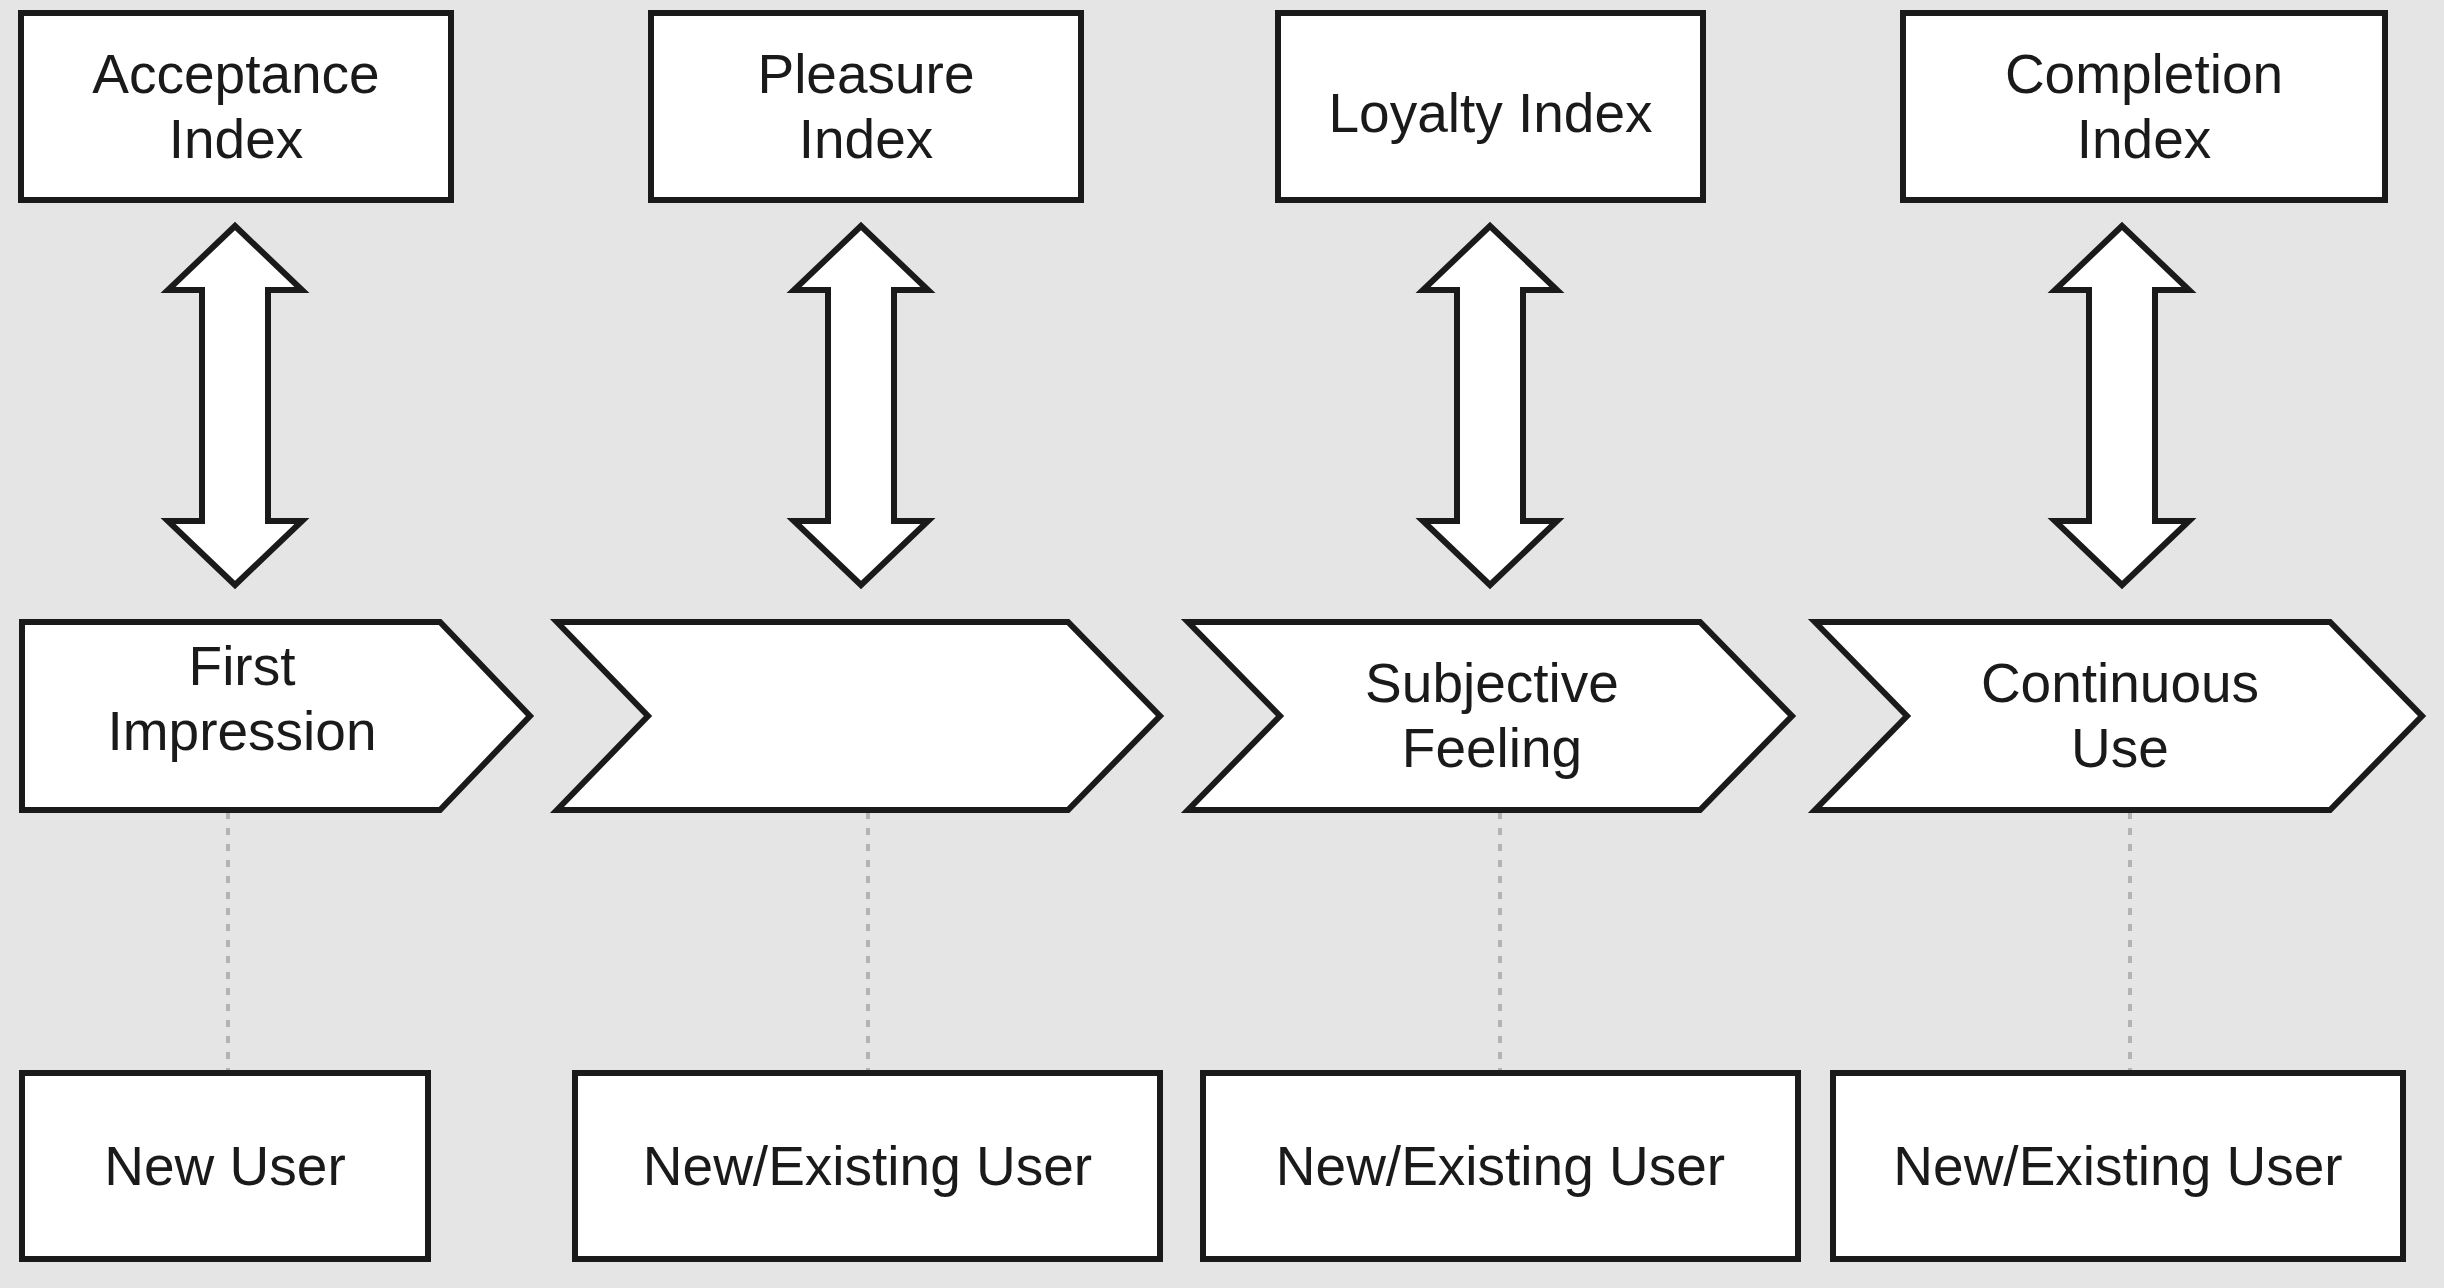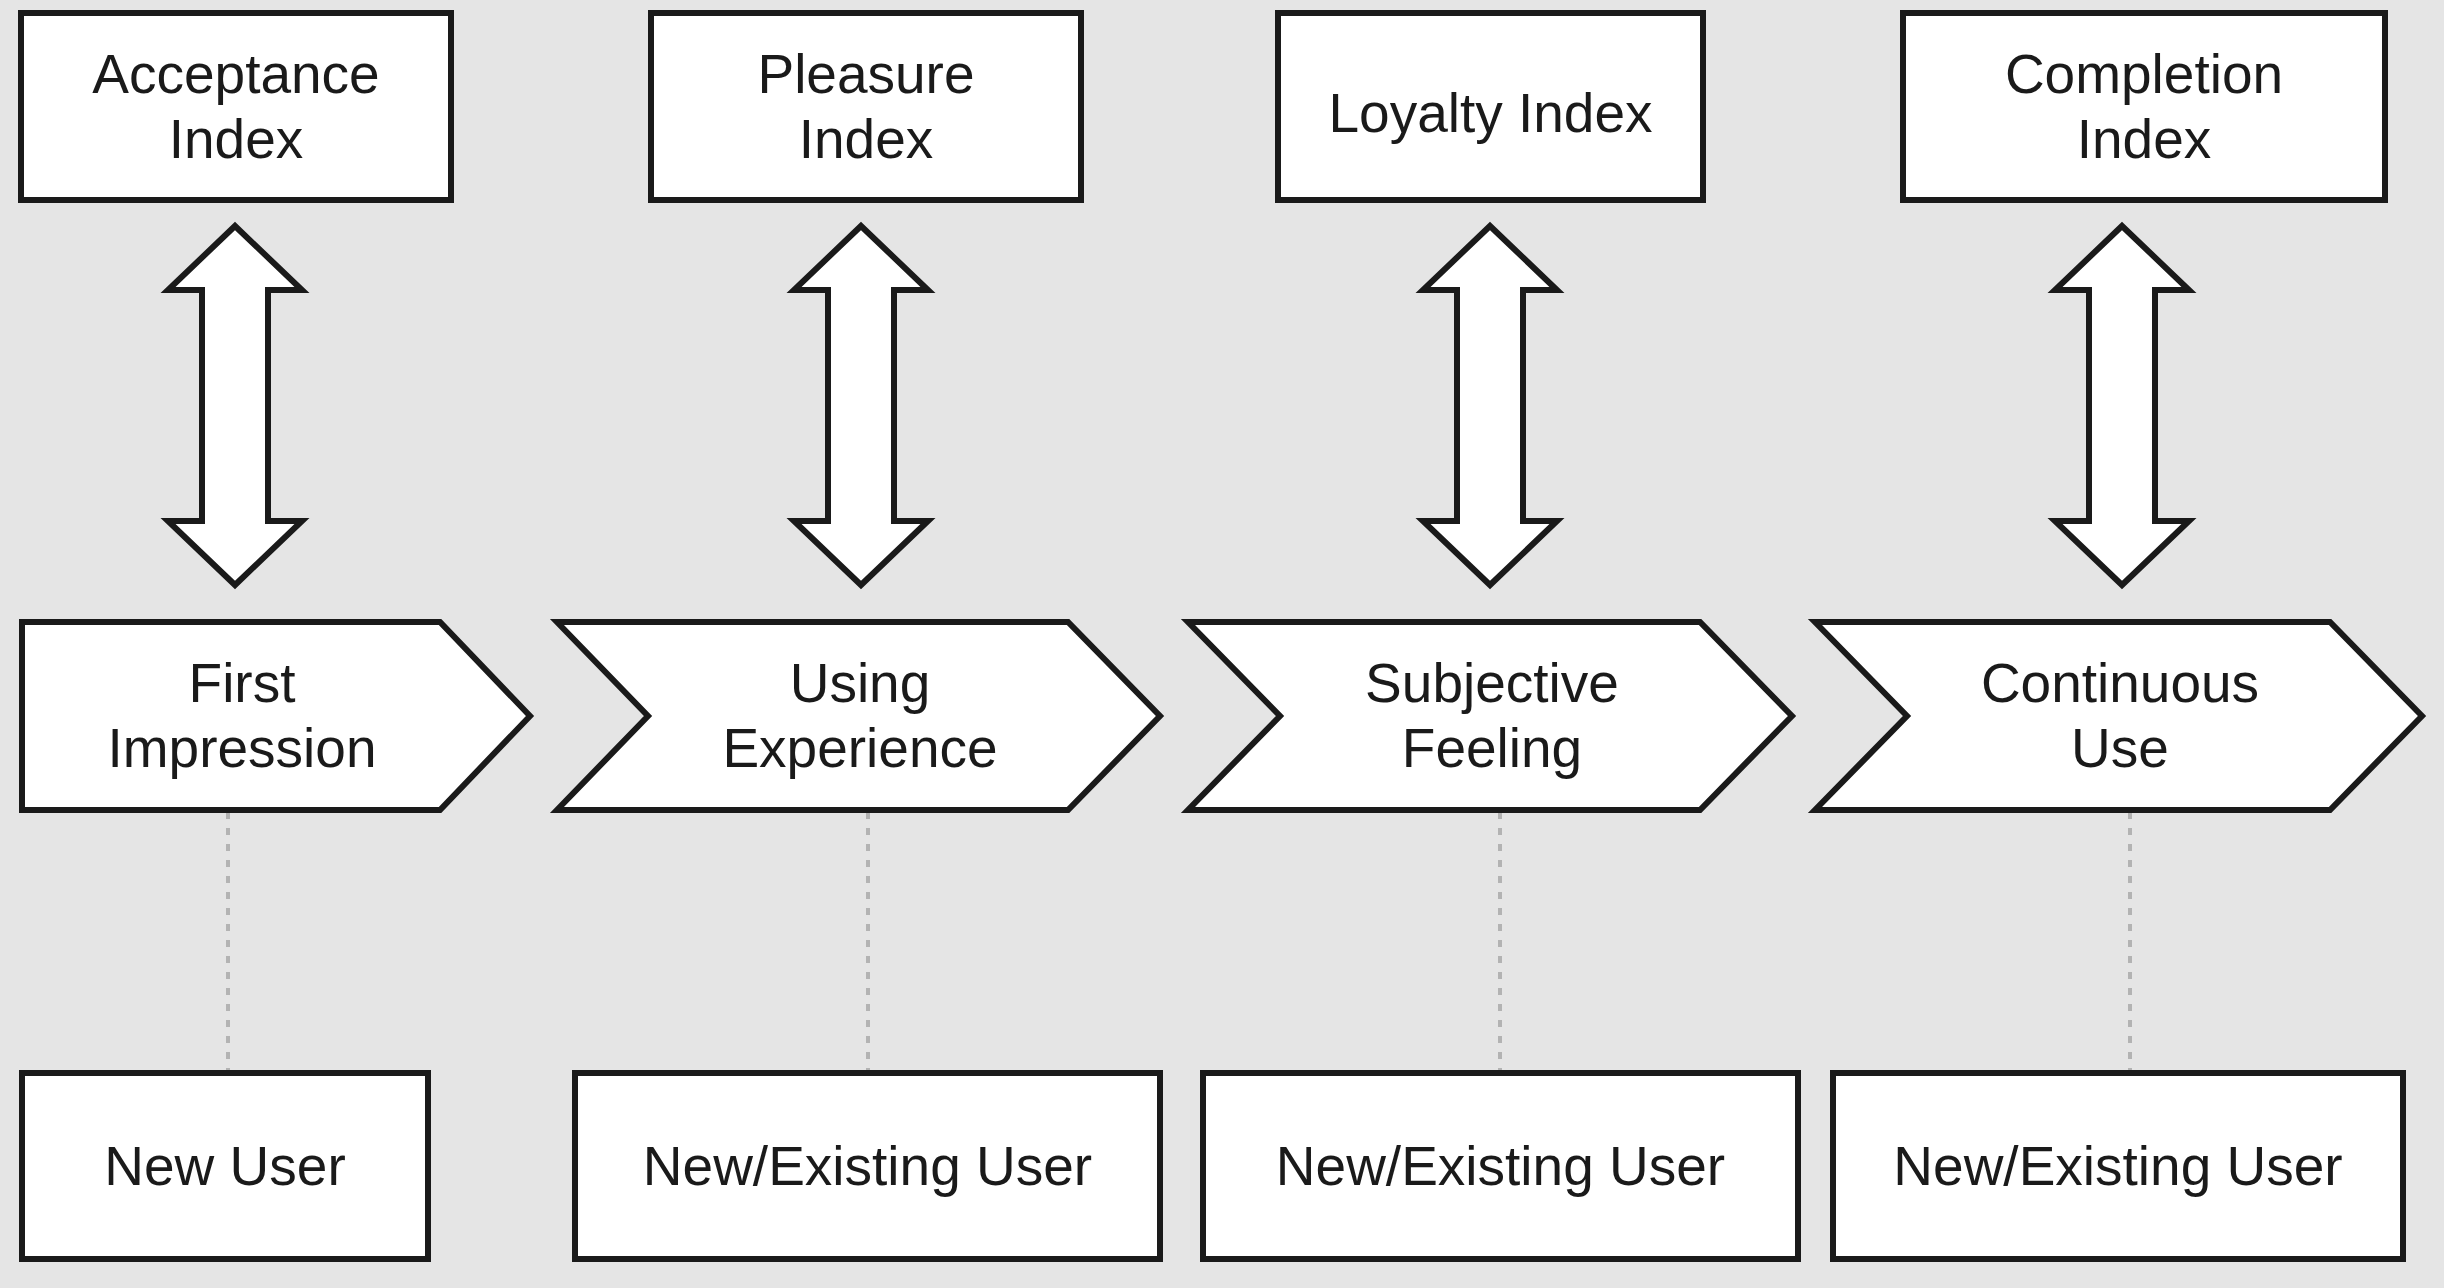--- a/index.html
+++ b/index.html
@@ -83,24 +83,22 @@
   </svg>
 
   <div class="node-label index-label" style="left:21px; top:13px; width:430px; height:187px;">Acceptance
 Index</div>
   <div class="node-label index-label" style="left:651px; top:13px; width:430px; height:187px;">Pleasure
 Index</div>
   <div class="node-label index-label" style="left:1278px; top:20px; width:425px; height:187px;">Loyalty Index</div>
   <div class="node-label index-label" style="left:1903px; top:13px; width:482px; height:187px;">Completion
 Index</div>
 
-  <div class="node-label stage-label" style="left:22px; top:622px; width:440px; height:188px;">First
+  <div class="node-label stage-label" style="left:22px; top:605px; width:440px; height:188px;">First
 Impression</div>
-  <div class="node-label stage-label" style="left:630px; top:622px; width:460px; height:188px;">Using
-Experience</div>
   <div class="node-label stage-label" style="left:1262px; top:622px; width:460px; height:188px;">Subjective
 Feeling</div>
   <div class="node-label stage-label" style="left:1890px; top:622px; width:460px; height:188px;text-align:center;">Continuous
 Use</div>
 
   <div class="node-label user-label" style="left:22px; top:1073px; width:406px; height:186px;">New User</div>
   <div class="node-label user-label" style="left:575px; top:1073px; width:585px; height:186px;">New/Existing User</div>
   <div class="node-label user-label" style="left:1203px; top:1073px; width:595px; height:186px;">New/Existing User</div>
   <div class="node-label user-label" style="left:1833px; top:1073px; width:570px; height:186px;">New/Existing User</div>
 

